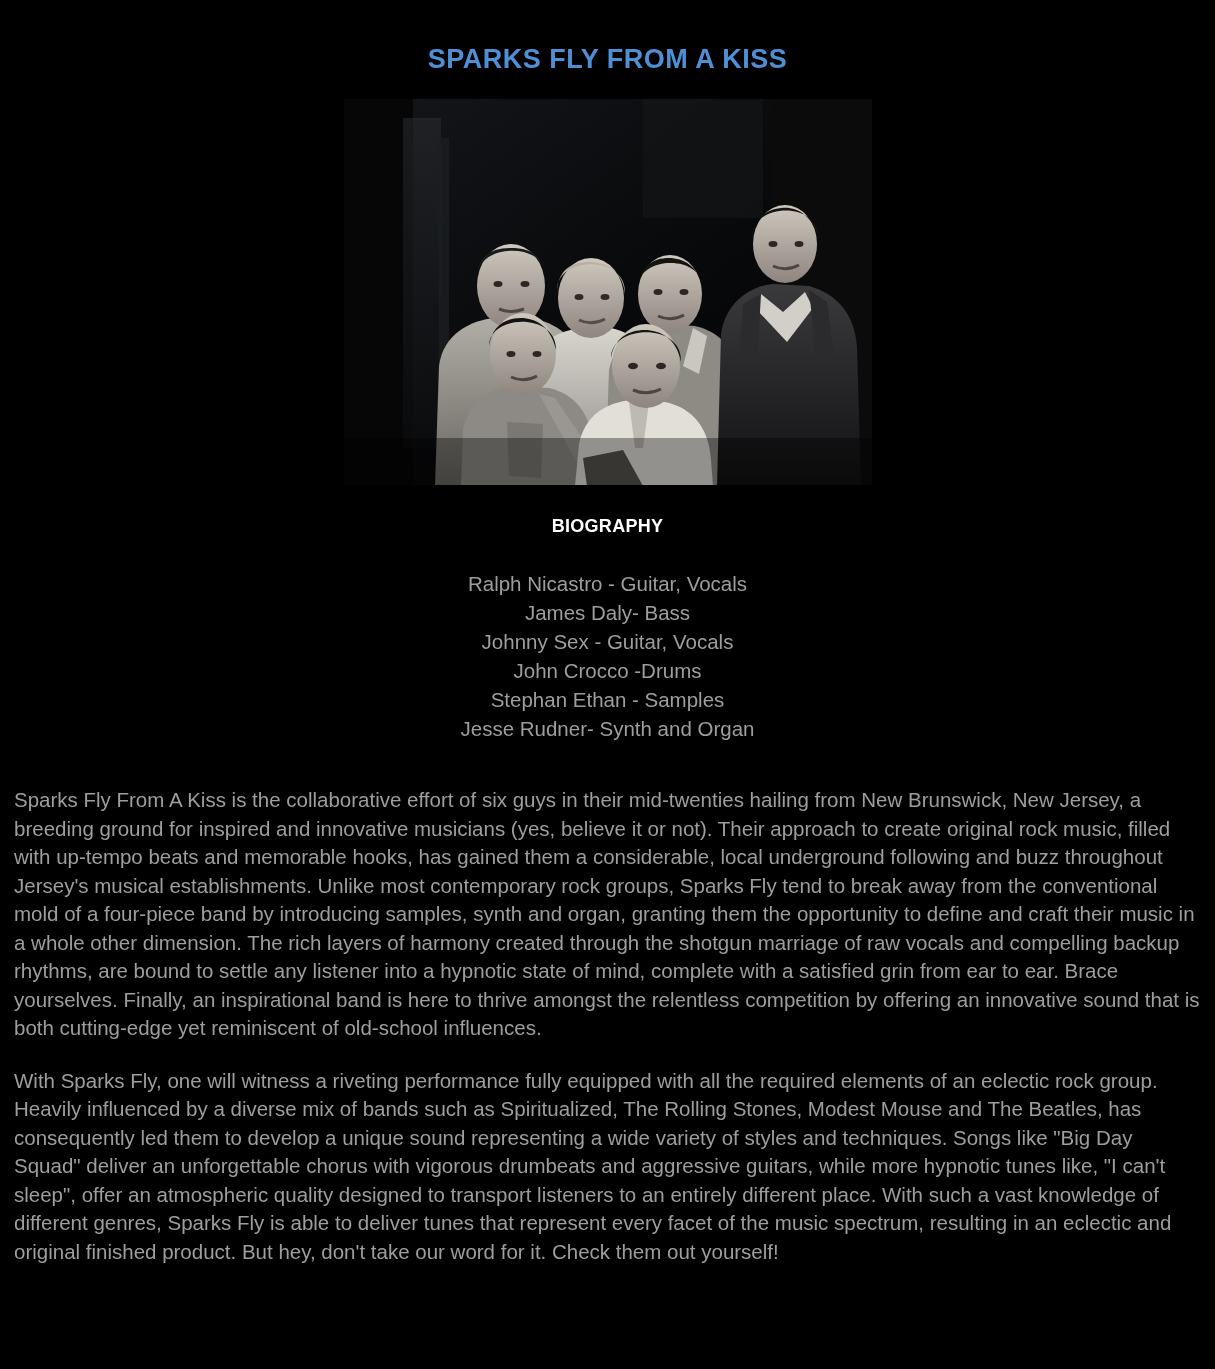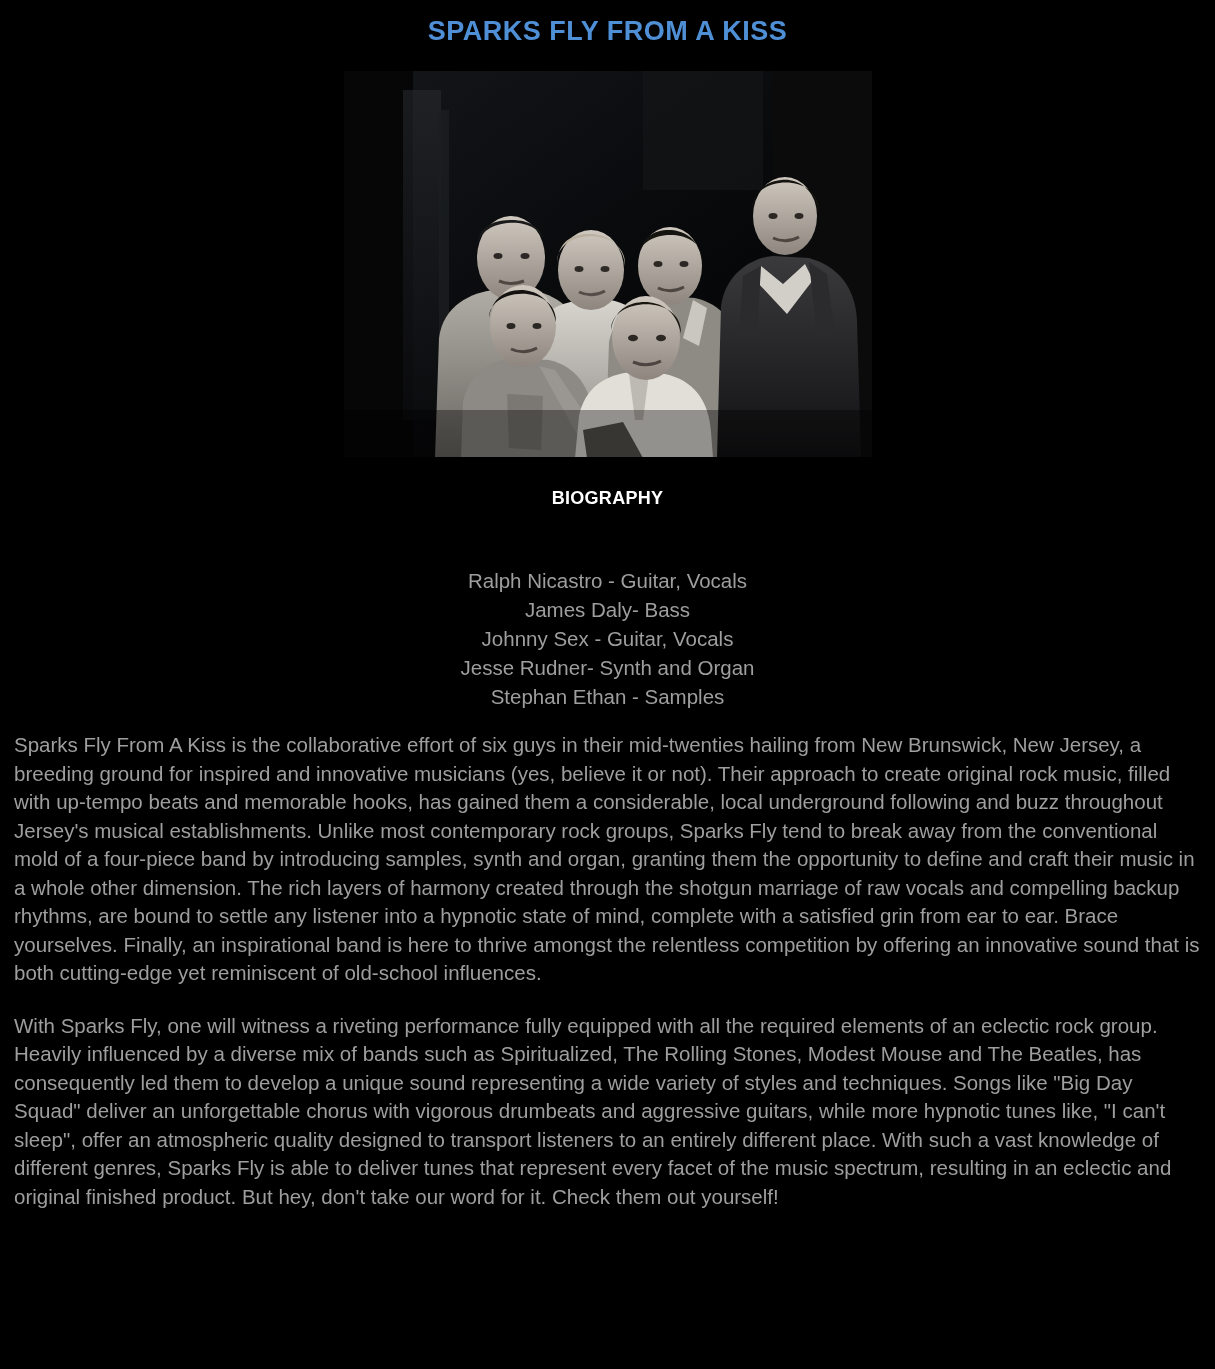--- a/index.html
+++ b/index.html
@@ -18,21 +18,21 @@
     background: #000000;
     position: relative;
     box-sizing: border-box;
   }
   .title {
     text-align: center;
     color: #4f8fd6;
     font-size: 27px;
     font-weight: bold;
     letter-spacing: 0.5px;
-    padding-top: 16px;
+    padding-top: 44px;
     margin: 0;
   }
   .photo-wrap {
     text-align: center;
     margin-top: 23px;
   }
   .band-photo {
     width: 530px;
     height: 388px;
     display: inline-block;
@@ -44,30 +44,30 @@
   .section-heading {
     text-align: center;
     color: #ffffff;
     font-size: 18px;
     font-weight: bold;
     margin: 26px 0 0 0;
     letter-spacing: 0.3px;
   }
   .members {
     text-align: center;
-    margin-top: 57px;
+    margin-top: 32px;
     font-size: 20.5px;
     line-height: 29px;
     color: #9e9e9e;
   }
   .members div {
     white-space: pre;
   }
   .bio {
-    margin-top: 20px;
+    margin-top: 43px;
     padding: 0 14px 0 14px;
     font-size: 20.5px;
     line-height: 28.5px;
     color: #9e9e9e;
     text-align: left;
   }
   .bio p {
     margin: 0 0 24px 0;
   }
 </style>
@@ -185,22 +185,23 @@
       </svg>
     </div>
   </div>
 
   <h2 class="section-heading">BIOGRAPHY</h2>
 
   <div class="members">
     <div>Ralph Nicastro - Guitar, Vocals</div>
     <div>James Daly- Bass</div>
     <div>Johnny Sex - Guitar, Vocals</div>
+    <div>John Crocco -Drums</div>
+    <div>Stephan Ethan - Samples</div>
     <div>Jesse Rudner- Synth and Organ</div>
-    <div>Stephan Ethan - Samples</div>
   </div>
 
   <div class="bio">
     <p>Sparks Fly From A Kiss is the collaborative effort of six guys in their mid-twenties hailing from New Brunswick, New Jersey, a breeding ground for inspired and innovative musicians (yes, believe it or not). Their approach to create original rock music, filled with up-tempo beats and memorable hooks, has gained them a considerable, local underground following and buzz throughout Jersey's musical establishments. Unlike most contemporary rock groups, Sparks Fly tend to break away from the conventional mold of a four-piece band by introducing samples, synth and organ, granting them the opportunity to define and craft their music in a whole other dimension. The rich layers of harmony created through the shotgun marriage of raw vocals and compelling backup rhythms, are bound to settle any listener into a hypnotic state of mind, complete with a satisfied grin from ear to ear. Brace yourselves. Finally, an inspirational band is here to thrive amongst the relentless competition by offering an innovative sound that is both cutting-edge yet reminiscent of old-school influences.</p>
     <p>With Sparks Fly, one will witness a riveting performance fully equipped with all the required elements of an eclectic rock group. Heavily influenced by a diverse mix of bands such as Spiritualized, The Rolling Stones, Modest Mouse and The Beatles, has consequently led them to develop a unique sound representing a wide variety of styles and techniques. Songs like "Big Day Squad" deliver an unforgettable chorus with vigorous drumbeats and aggressive guitars, while more hypnotic tunes like, "I can't sleep", offer an atmospheric quality designed to transport listeners to an entirely different place. With such a vast knowledge of different genres, Sparks Fly is able to deliver tunes that represent every facet of the music spectrum, resulting in an eclectic and original finished product. But hey, don't take our word for it. Check them out yourself!</p>
   </div>
 
 </div>
 
 </body></html>

